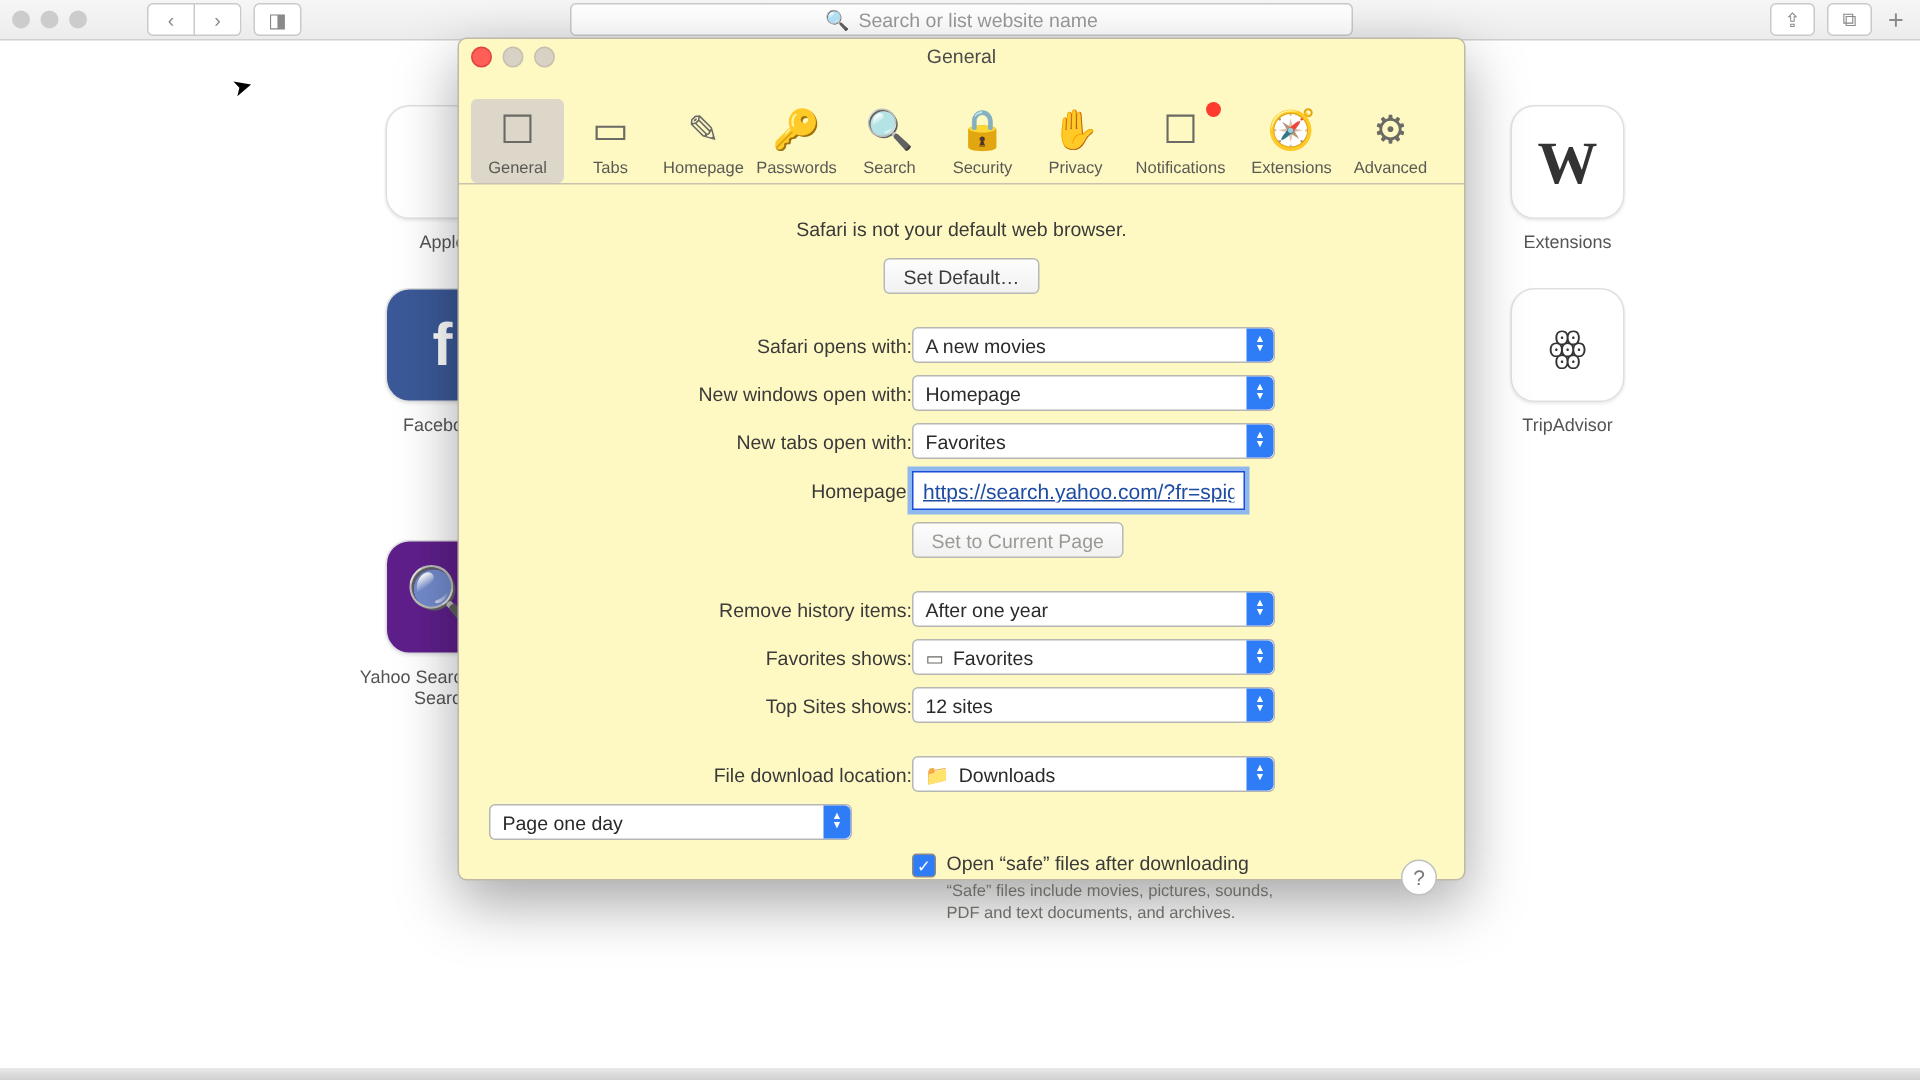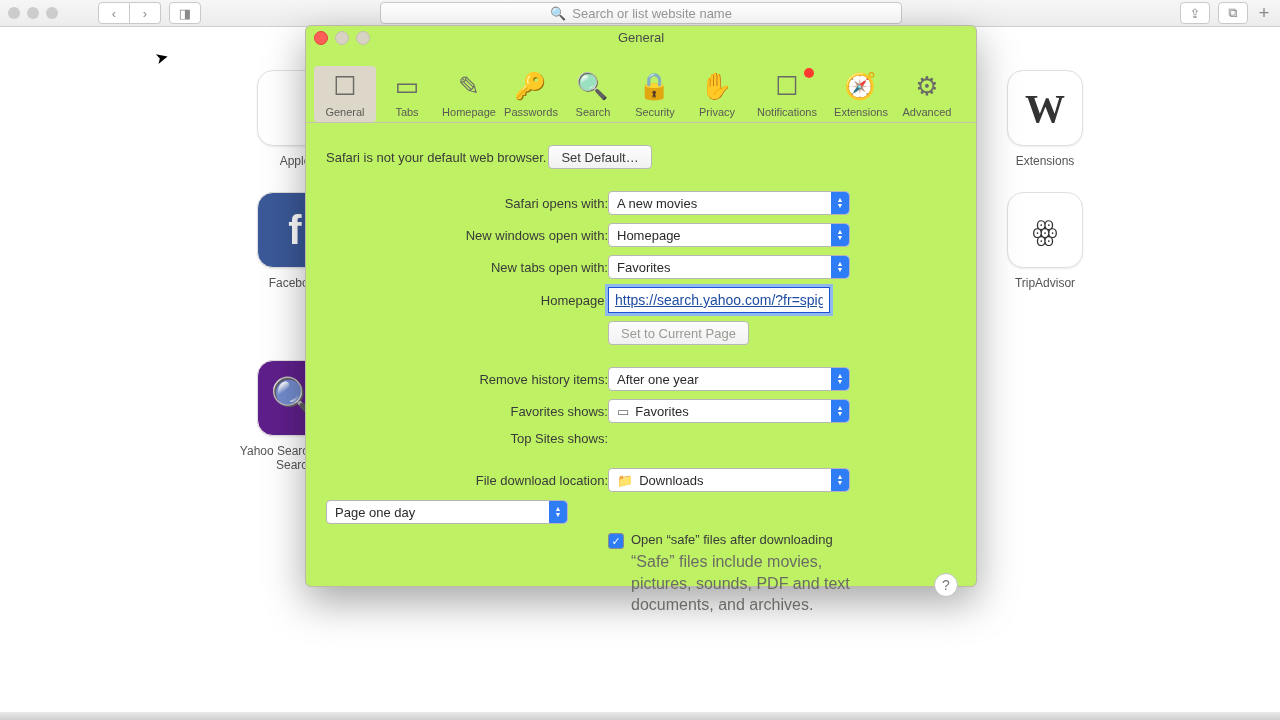--- a/index.html
+++ b/index.html
@@ -30,21 +30,21 @@
   .favicon{width:74px;height:74px;margin:0 auto 8px;border-radius:16px;background:#fff;
     border:1px solid #e0e0e0;display:flex;align-items:center;justify-content:center;
     font-size:40px;color:#333;box-shadow:0 1px 2px rgba(0,0,0,.08);}
   .favicon.purple{background:#5f1f8b;color:#fff;}
   .fav2line{line-height:1.2;}
   
   .cursor{position:absolute;left:155px;top:48px;font-size:16px;color:#000;
     transform:rotate(-15deg);}
   
   .prefs{position:absolute;left:305px;top:25px;width:670px;height:560px;
-    background:#bef264;border:1px solid #bdb8a9;border-radius:6px;
+    background:#fef9c3;border:1px solid #bdb8a9;border-radius:6px;
     box-shadow:0 15px 40px rgba(0,0,0,.35);}
   .pt-title{height:22px;display:flex;align-items:center;justify-content:center;
     position:relative;font-size:13px;color:#4a4a4a;}
   .pt-traffic{position:absolute;left:8px;top:5px;display:flex;gap:7px;}
   .pt-close{width:12px;height:12px;border-radius:50%;background:#ff5f57;
     border:1px solid #e0443e;}
   .pt-min,.pt-max{width:12px;height:12px;border-radius:50%;background:#d7d2c4;
     border:1px solid #c4bfae;}
   .toolbar{height:74px;border-bottom:1px solid #c7c2b2;padding:0 8px;
     display:flex;align-items:flex-end;}
@@ -66,28 +66,28 @@
     background:#2e7cf6;border-radius:0 4px 4px 0;display:flex;flex-direction:column;
     align-items:center;justify-content:center;gap:0;color:#fff;font-size:7px;line-height:6px;}
   .popup .pre{margin-right:6px;color:#6b6b66;font-size:13px;}
   .tfield{width:208px;height:22px;border:1px solid #1d4ed8;border-radius:0;
     padding:1px 6px;font-size:14px;color:#1e4ca3;text-decoration:underline;
     outline:3px solid #8fb8ee;outline-offset:0;}
   .btn{height:22px;background:linear-gradient(#fdfdfd,#f1f1f1);
     border:1px solid #b8b8b8;border-radius:4px;padding:0 12px;
     display:inline-flex;align-items:center;font-size:13px;}
   .btn.disabled{color:#9a9a94;}
-  .topmsg{display:flex;align-items:center;justify-content:flex-start;gap:2px;
-    margin:4px 0 22px;}
+  .topmsg{display:flex;align-items:center;justify-content:space-between;gap:12px;
+    margin:4px 0 22px;flex-direction:column;}
   .gap{height:14px;}
   .checkrow{display:flex;align-items:flex-start;margin-top:4px;}
   .cbox{width:14px;height:14px;border:1px solid #8a8a8a;border-radius:3px;
     background:#2e7cf6;color:#fff;display:flex;align-items:center;justify-content:center;
     font-size:11px;margin-right:7px;margin-top:1px;}
-  .hint{font-size:16px;color:#6b6b66;line-height:1.35;margin-top:4px;max-width:220px;}
+  .hint{font-size:11px;color:#6b6b66;line-height:1.35;margin-top:4px;max-width:220px;}
   .help{position:absolute;right:18px;bottom:14px;width:22px;height:22px;
     border-radius:50%;background:#fff;border:1px solid #c0c0c0;color:#7a7a7a;
     display:flex;align-items:center;justify-content:center;font-size:14px;}
   
   .dock{position:absolute;left:0;right:0;bottom:0;height:8px;
     background:linear-gradient(#e9e9e9,#d0d0d0);}
 </style>
 </head>
 <body>
 
@@ -265,20 +265,26 @@
       <div class="ctrl">
           <div class="popup">
         <span class="pre">▭</span>
         <span>Favorites</span>
         <span class="arrow">▲<br>▼</span>
       </div>
         </div>
     </div>
     <div class="row">
       <div class="lab">Top Sites shows:</div>
+      <div class="ctrl">
+          <div class="popup">
+        <span>12 sites</span>
+        <span class="arrow">▲<br>▼</span>
+      </div>
+        </div>
     </div>
 
     <div class="gap"></div>
 
     <div class="row">
       <div class="lab">File download location:</div>
       <div class="ctrl">
           <div class="popup">
         <span class="pre" style="color:#2e9fd8">📁</span>
         <span>Downloads</span>

